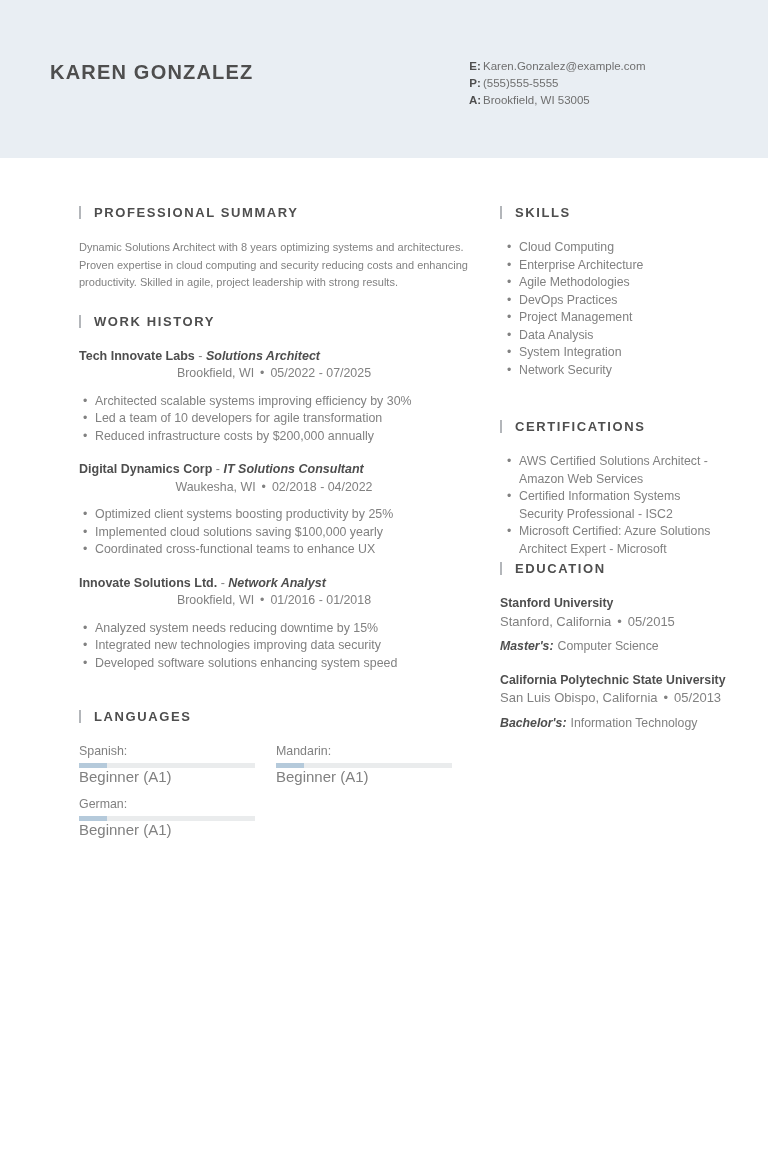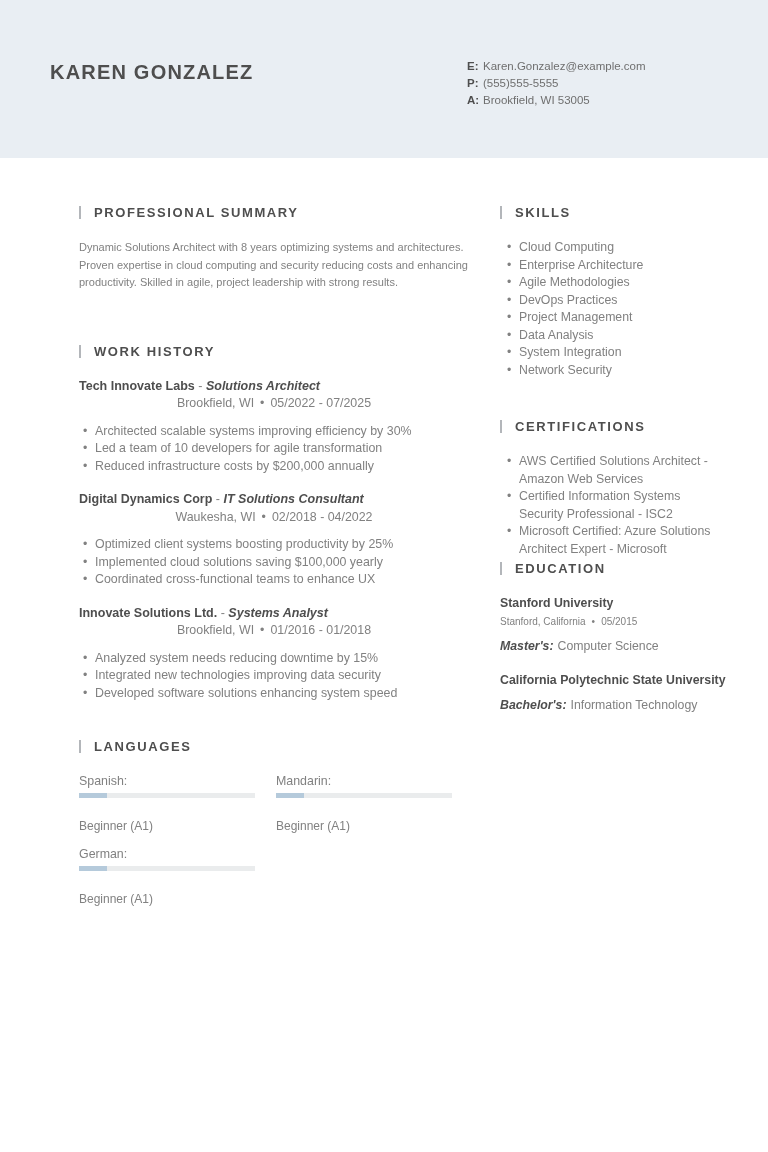--- a/index.html
+++ b/index.html
@@ -16,35 +16,36 @@
   .page {
     width: 768px; height: 1152px; position: relative;
     background: #ffffff; overflow: hidden;
     font-family: "Liberation Sans", "DejaVu Sans", sans-serif;
     color: var(--text-body);
   }
   
   .hdr {
     position: relative; height: 158px;
     background: var(--header-bg);
+    text-align: center;
   }
   .name {
     position: absolute; left: 50px; top: 61px;
     font-size: 20px; font-weight: bold; letter-spacing: 1.2px;
     color: var(--text-dark);
   }
   .contact { position: absolute; left: 467px; top: 58px; }
   .c-row { display: flex; font-size: 11.5px; line-height: 17px; }
   .c-label { font-weight: bold; color: var(--text-dark); width: 16px; flex: none; }
   .c-value { color: var(--text-contact); }
   
   .content { display: flex; padding: 47px 46px 0 79px; box-sizing: border-box; }
   .col-left  { width: 390px; flex: none; margin-right: 31px; }
   .col-right { flex: 1; min-width: 0; }
-  .section-gap { margin-top: 52px; }
+  .section-gap { margin-top: 22px; }
   
   .sec-head { display: flex; align-items: center; margin-bottom: 19px; }
   .sec-bar { width: 2px; height: 13px; background: var(--accent-bar); margin-right: 13px; flex: none; }
   .sec-title {
     font-size: 13px; font-weight: bold; letter-spacing: 1.6px;
     color: var(--text-dark); text-transform: uppercase;
   }
   
   .txt { font-size: 11px; line-height: 17.5px; color: var(--text-body); }
   
@@ -59,31 +60,31 @@
     position: relative; padding-left: 16px;
     font-size: 12.4px; line-height: 17.5px; color: var(--text-body);
   }
   ul.bullets li::before { content: var(--bullet); position: absolute; left: 4px; }
   ul.bullets.tight { margin: 3px; }
   
   .lang-grid { display: grid; grid-template-columns: 176px 176px; column-gap: 21px; row-gap: 11px; }
   .lang-name { font-size: 12.4px; line-height: 17px; color: var(--text-body); }
   .track { height: 5px; background: var(--bar-track); margin-top: 3px; }
   .fill { height: 100%; background: var(--bar-fill); width: 0; }
-  .lang-level { margin-top: 20px; font-size: 12px; line-height: 17px; color: var(--text-body); }
+  .lang-level { margin-top: 0; font-size: 15px; line-height: 17px; color: var(--text-body); }
   
   .rc ul.bullets li { font-size: 12.3px; }
   
   .school { margin-top: 16px; }
   .school:first-of-type { margin-top: 0; }
   .school-name {
     font-size: 12.3px; line-height: 17.5px; font-weight: bold;
     color: var(--text-dark); white-space: nowrap;
   }
-  .school-meta { font-size: 10px; line-height: 17.5px; color: var(--text-body); }
+  .school-meta { font-size: 13px; line-height: 17.5px; color: var(--text-body); }
   .school-meta .dot { margin: 0 6px; }
   .degree { margin-top: 8px; font-size: 12.3px; line-height: 17.5px; }
   .degree-label { font-weight: bold; font-style: italic; color: var(--text-dark); }
   .degree-value { color: var(--text-body); margin-left: 4px; }
 </style>
 </head>
 <body>
 
 <div class="page">
 
@@ -152,21 +153,21 @@
             <li>Optimized client systems boosting productivity by 25%</li>
             <li>Implemented cloud solutions saving $100,000 yearly</li>
             <li>Coordinated cross-functional teams to enhance UX</li>
           </ul>
         </div>
 
         <div class="job">
           <div class="job-title-line">
             <span class="company">Innovate Solutions Ltd.</span>
             <span class="sep">-</span>
-            <span class="role">Systems Analyst</span>
+            <span class="role">Network Analyst</span>
           </div>
           <div class="meta">
             <span>Brookfield, WI</span><span class="dot">•</span><span>01/2016 - 01/2018</span>
           </div>
           <ul class="bullets">
             <li>Analyzed system needs reducing downtime by 15%</li>
             <li>Integrated new technologies improving data security</li>
             <li>Developed software solutions enhancing system speed</li>
           </ul>
         </div>
@@ -246,20 +247,23 @@
           <div class="school-meta">
             <span>Stanford, California</span><span class="dot">•</span><span>05/2015</span>
           </div>
           <div class="degree">
             <span class="degree-label">Master's:</span><span class="degree-value">Computer Science</span>
           </div>
         </div>
 
         <div class="school">
           <div class="school-name">California Polytechnic State University</div>
+          <div class="school-meta">
+            <span>San Luis Obispo, California</span><span class="dot">•</span><span>05/2013</span>
+          </div>
           <div class="degree">
             <span class="degree-label">Bachelor's:</span><span class="degree-value">Information Technology</span>
           </div>
         </div>
       </div>
 
     </div>
   </div>
 </div>
 

